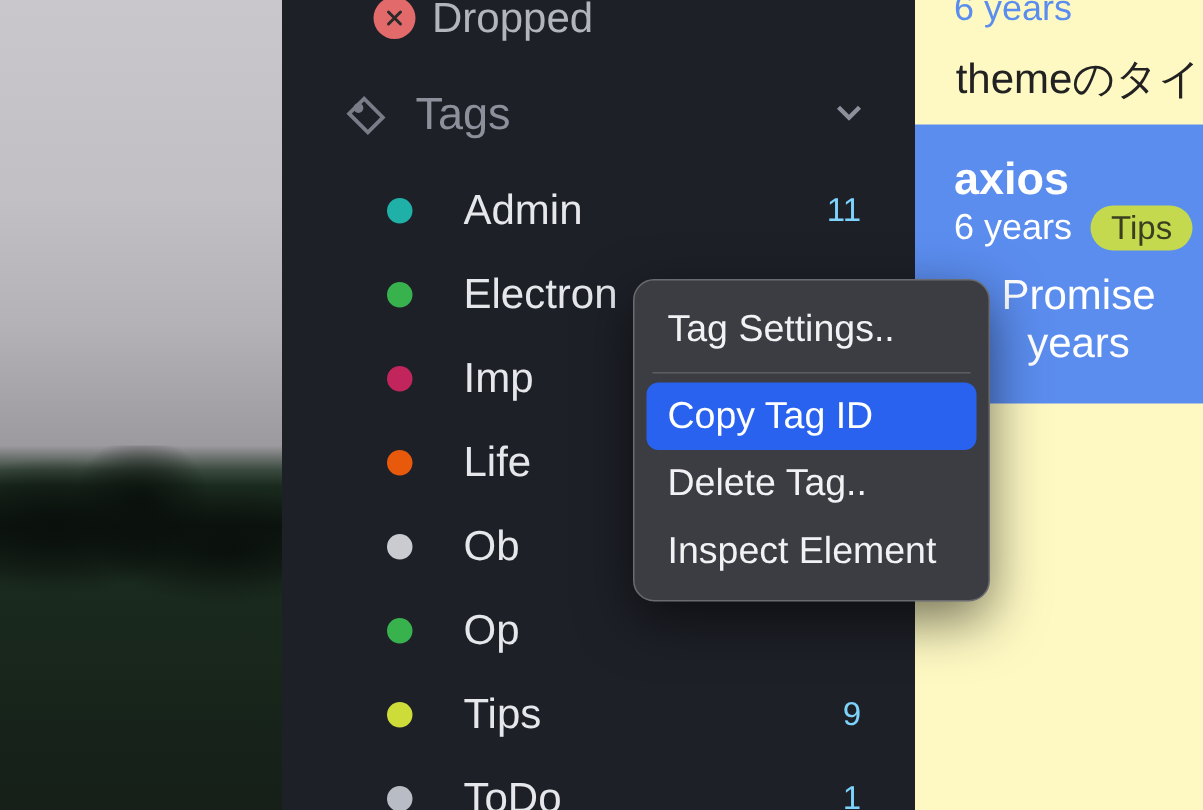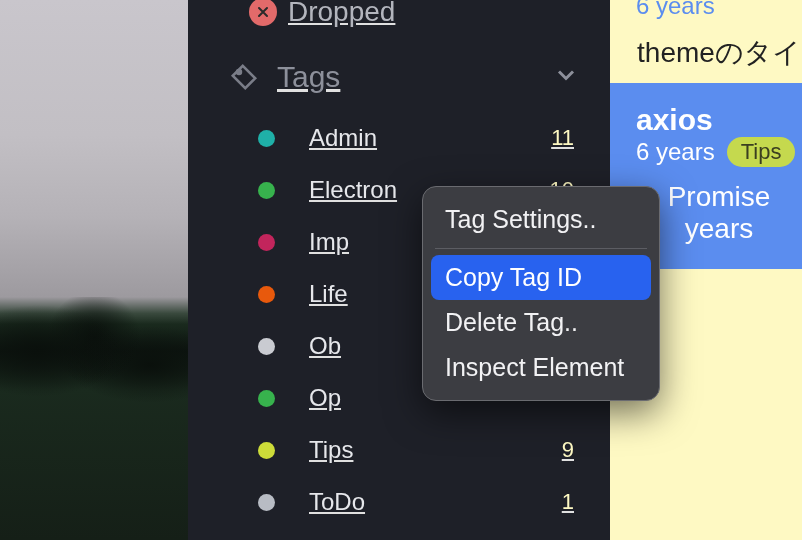--- a/index.html
+++ b/index.html
@@ -21,21 +21,20 @@
                   radial-gradient(ellipse at 50% 30%, #0a100c 0%, transparent 35%),
                   radial-gradient(ellipse at 80% 50%, #0a100c 0%, transparent 40%);
     }
     .sidebar {
       width: 422px;
       height: 100%;
       background: #1e2028;
       color: #e0e0e0;
       padding-top: 0;
       overflow: hidden;
-      text-decoration: underline;
     }
     .status-dropped {
       display: flex;
       align-items: center;
       padding: 0 0 10px 50px;
       margin-top: -4px;
     }
     .status-dropped .icon-wrap {
       width: 50px;
       display: flex;
@@ -68,30 +67,30 @@
       display: flex;
       align-items: center;
       padding: 12px 36px 12px 70px;
     }
     .dot {
       width: 17px; height: 17px; border-radius: 50%;
       margin-right: 34px;
       flex-shrink: 0;
     }
     .tag-label {
-      font-size: 24px;
+      font-size: 28px;
       color: #e6e7eb;
       flex: 1;
       font-weight: 400;
       white-space: nowrap;
       overflow: hidden;
     }
     .tag-count {
       font-size: 22px;
-      color: #fef9c3;
+      color: #7dd3fc;
       font-weight: 400;
     }
     .content {
       flex: 1;
       height: 100%;
       background: #fef9c3;
     }
     .card {
       padding: 0 0 18px 26px;
       border-bottom: 1px solid #e6e6e6;

